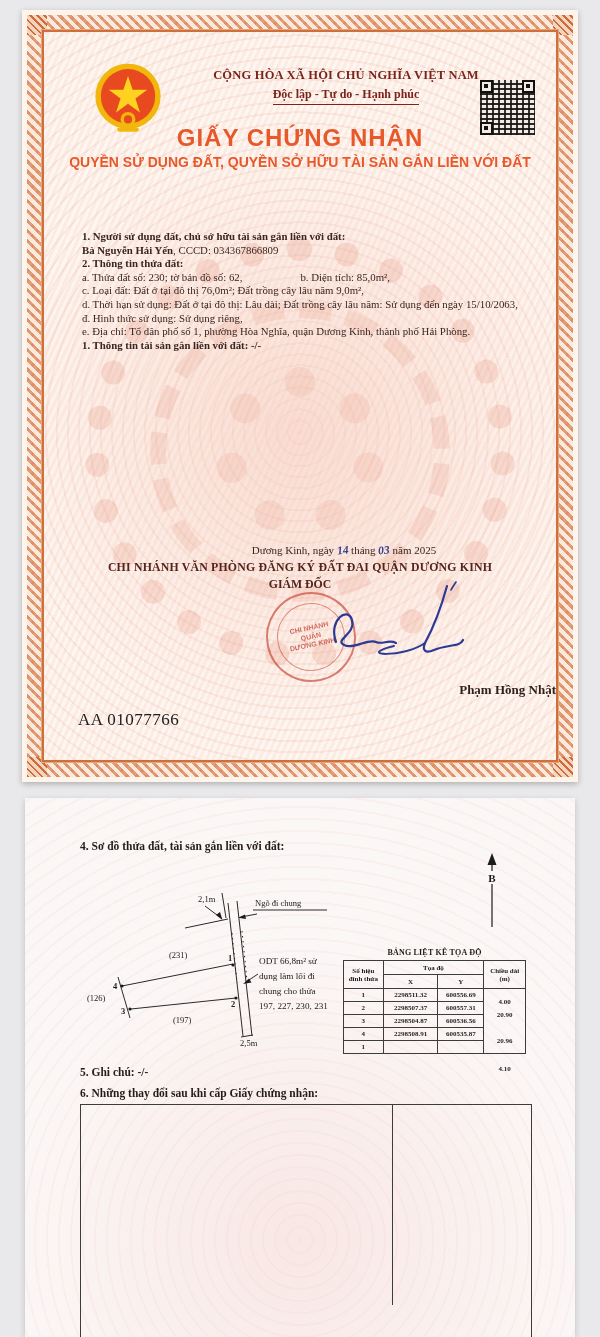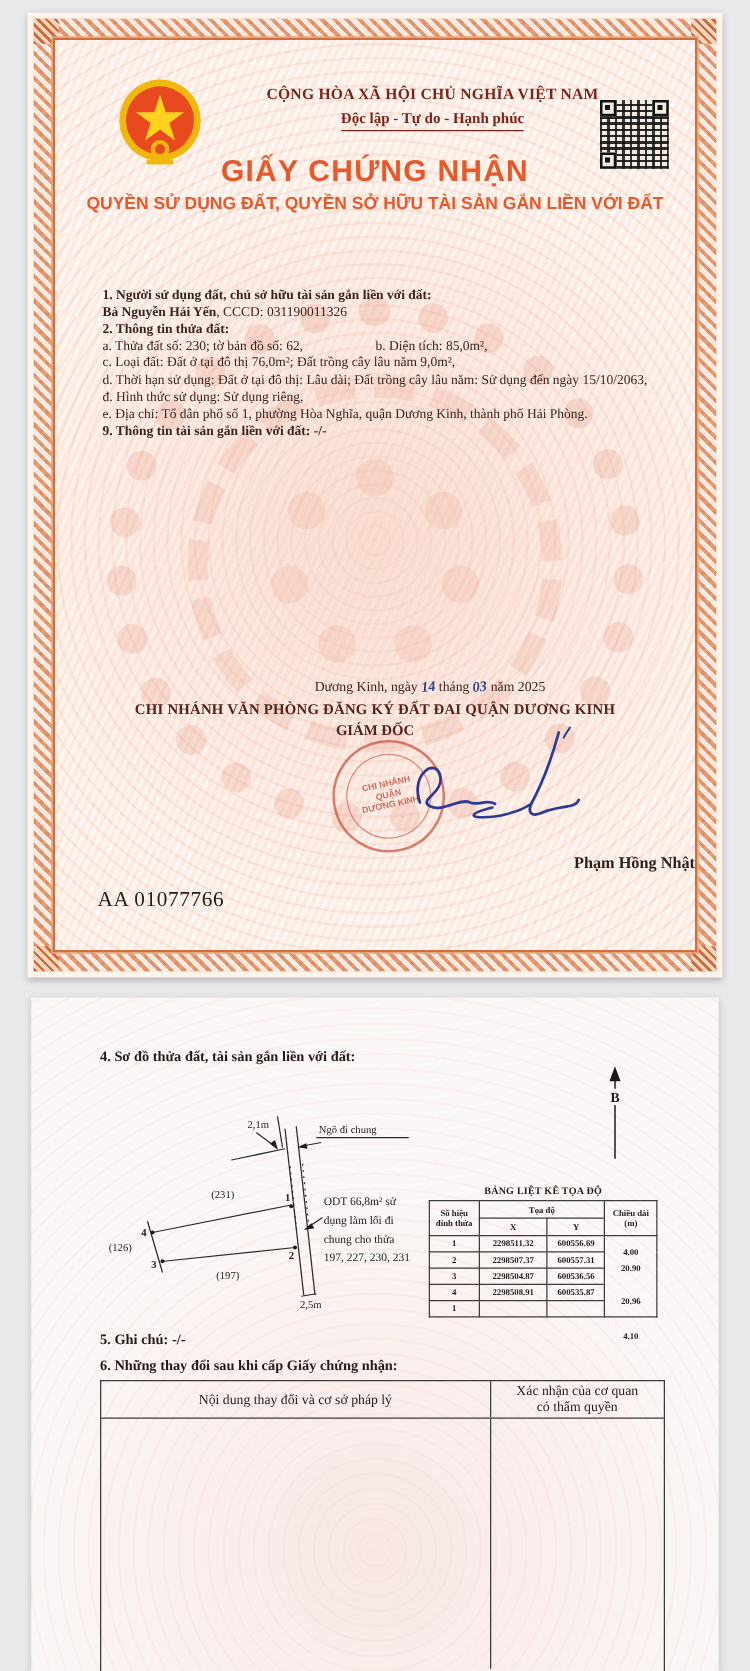--- a/index.html
+++ b/index.html
@@ -177,28 +177,28 @@
       <div class="finder f1"></div>
       <div class="finder f2"></div>
       <div class="finder f3"></div>
     </div>
 
     <div class="doc-title">GIẤY CHỨNG NHẬN</div>
     <div class="doc-subtitle">QUYỀN SỬ DỤNG ĐẤT, QUYỀN SỞ HỮU TÀI SẢN GẮN LIỀN VỚI ĐẤT</div>
 
     <div class="body-text">
       <div class="b">1. Người sử dụng đất, chủ sở hữu tài sản gắn liền với đất:</div>
-      <div><span class="b">Bà Nguyễn Hải Yến</span><span>, CCCD: 031190011326</span></div>
+      <div><span class="b">Bà Nguyễn Hải Yến</span><span>, CCCD: 034367866809</span></div>
       <div class="b">2. Thông tin thửa đất:</div>
       <div class="ab-line"><span>a. Thửa đất số: 230; tờ bản đồ số: 62,</span><span class="b-part">b. Diện tích: 85,0m²,</span></div>
       <div>c. Loại đất: Đất ở tại đô thị 76,0m²; Đất trồng cây lâu năm 9,0m²,</div>
       <div>d. Thời hạn sử dụng: Đất ở tại đô thị: Lâu dài; Đất trồng cây lâu năm: Sử dụng đến ngày 15/10/2063,</div>
       <div>đ. Hình thức sử dụng: Sử dụng riêng,</div>
       <div>e. Địa chỉ: Tổ dân phố số 1, phường Hòa Nghĩa, quận Dương Kinh, thành phố Hải Phòng.</div>
-      <div class="b">9. Thông tin tài sản gắn liền với đất: -/-</div>
+      <div class="b">1. Thông tin tài sản gắn liền với đất: -/-</div>
     </div>
 
     <div class="date-line">
       <span>Dương Kinh, ngày</span>
       <span class="hand">14</span>
       <span>tháng</span>
       <span class="hand">03</span>
       <span>năm 2025</span>
     </div>
     <div class="office-line">CHI NHÁNH VĂN PHÒNG ĐĂNG KÝ ĐẤT ĐAI QUẬN DƯƠNG KINH</div>
@@ -334,27 +334,18 @@
         <td></td>
       </tr>
     </tbody>
       </table>
   </div>
 
   <div class="s5-heading">5. Ghi chú: -/-</div>
   <div class="s6-heading">6. Những thay đổi sau khi cấp Giấy chứng nhận:</div>
 
   <div class="changes">
-    <div class="hdr">
-      <div class="c1">Nội dung thay đổi và cơ sở pháp lý</div>
-      <div class="c2">
-        <div>
-            <div>Xác nhận của cơ quan</div>
-            <div>có thẩm quyền</div>
-          </div>
-      </div>
-    </div>
     <div class="bodyrow">
       <div class="c1"></div>
       <div class="c2"></div>
     </div>
   </div>
 </div>
 
 </body></html>

